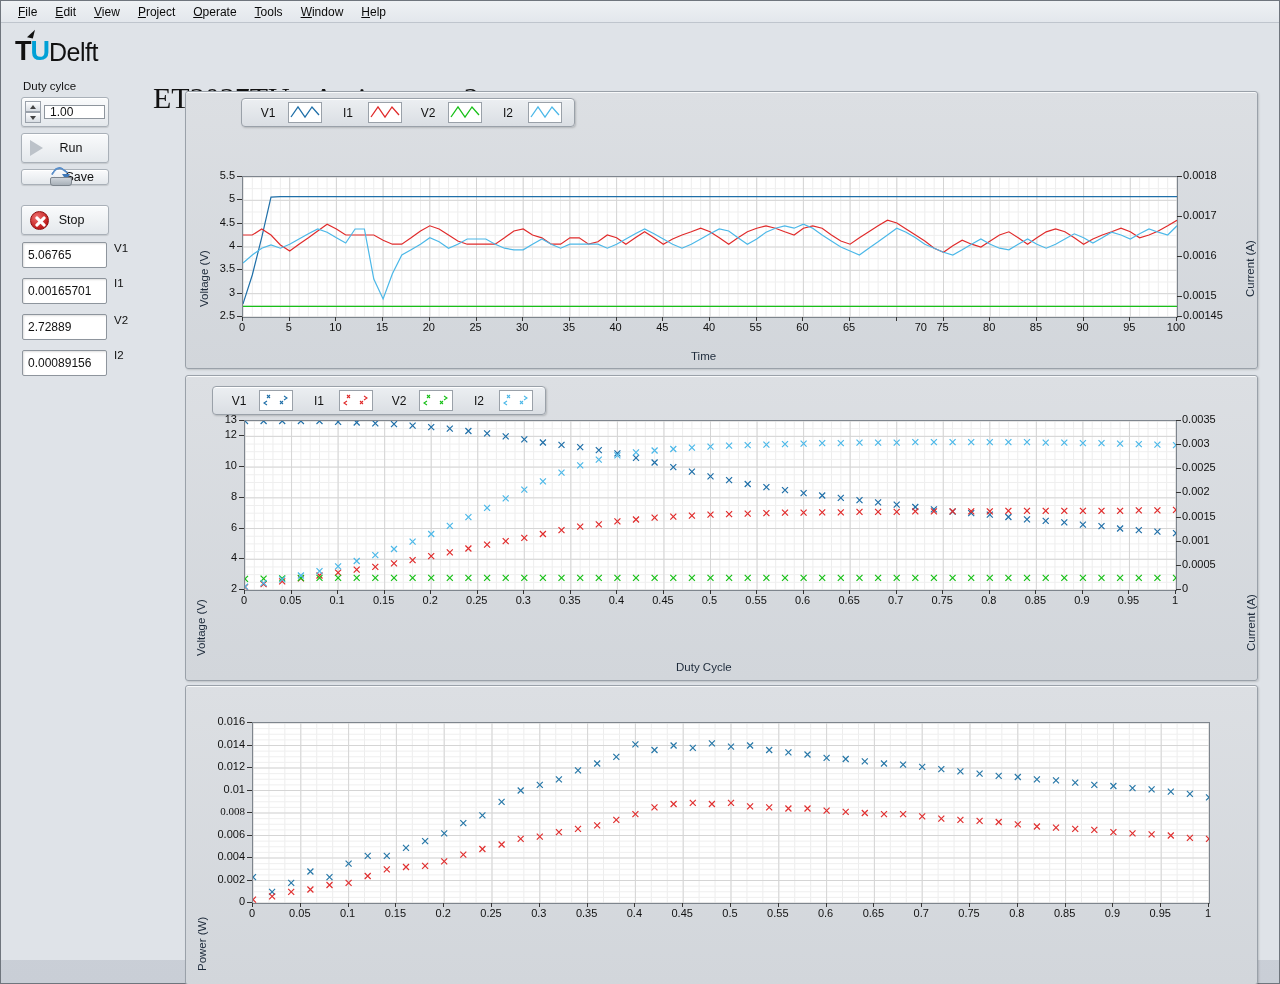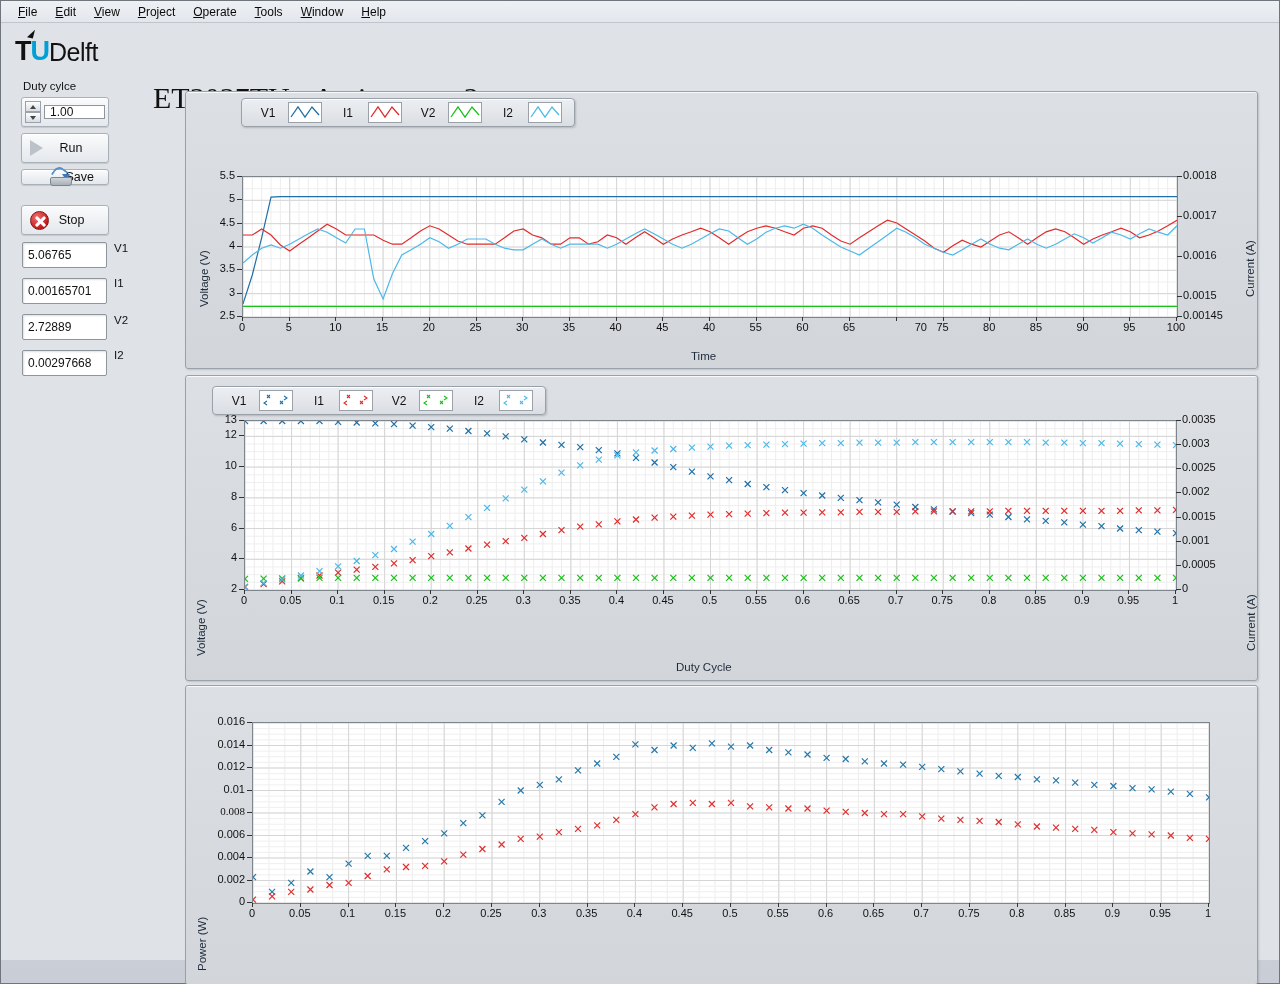--- a/index.html
+++ b/index.html
@@ -253,21 +253,21 @@
 
       <div class="ind-box" style="left:21px; top:219px;">5.06765</div>
       <div class="ind-label" style="left:113px; top:219px;">V1</div>
 
       <div class="ind-box" style="left:21px; top:255px;">0.00165701</div>
       <div class="ind-label" style="left:113px; top:254px;">I1</div>
 
       <div class="ind-box" style="left:21px; top:291px;">2.72889</div>
       <div class="ind-label" style="left:113px; top:291px;">V2</div>
 
-      <div class="ind-box" style="left:21px; top:327px;">0.00297668</div>
+      <div class="ind-box" style="left:21px; top:327px;">0.00089156</div>
       <div class="ind-label" style="left:113px; top:326px;">I2</div>
     </div>
 
     <div class="page-title">ET3037TU - Assignment  2</div>
 
     <div class="graph-frame" style="left:184px; top:68px; width:1073px; height:278px;">
       <div class="legend" style="left:55px; top:6px;">
         <div class="leg-item">
             <span class="leg-name">V1</span>
             <span class="leg-swatch"><svg width="32" height="19">

